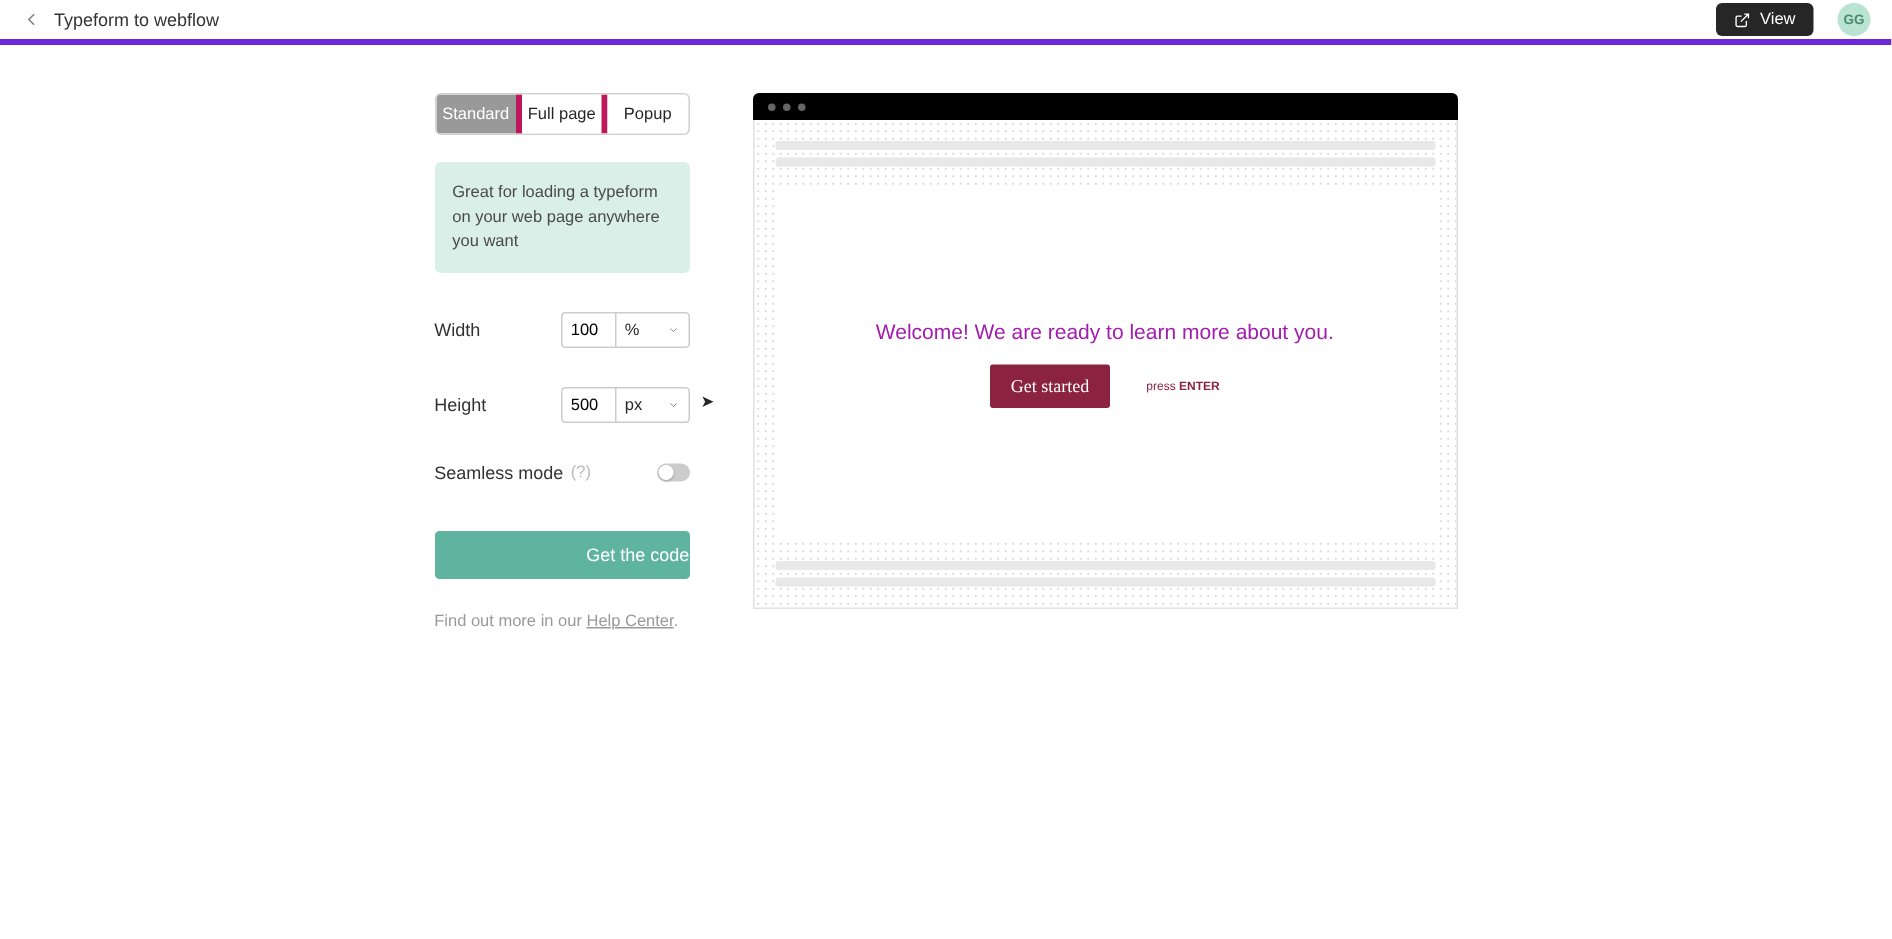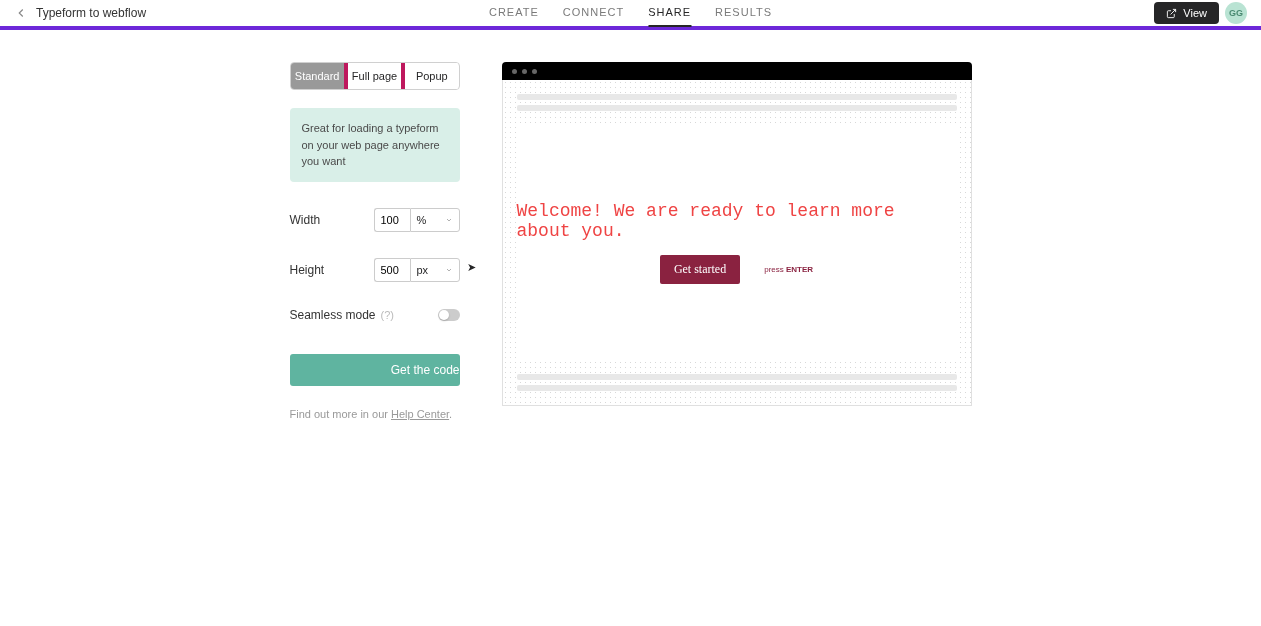--- a/index.html
+++ b/index.html
@@ -4,21 +4,21 @@
 <style>
 * { margin: 0; padding: 0; box-sizing: border-box; }
 body { font-family: -apple-system, BlinkMacSystemFont, "Segoe UI", Helvetica, Arial, sans-serif; background: #fff; color: #262627; }
 
 .topbar { display: flex; align-items: center; height: 30px; padding: 0 14px; border-bottom: 4px solid #6d28d9; justify-content: flex-end; }
 .back-arrow { width: 14px; height: 14px; color: #888; cursor: pointer; margin-right: 8px; display:flex; align-items:center; }
 .project-title { font-size: 12px; color: #333; }
 .nav-center { position: absolute; left: 50%; transform: translateX(-50%); display: flex; gap: 24px; }
 .nav-item { font-size: 11px; letter-spacing: 1px; color: #7a7a7a; text-transform: uppercase; cursor: pointer; padding: 7px 0; }
 .nav-item.active { color: #262627; border-bottom: 2px solid #262627; font-weight:500; }
-.topbar-right { margin-left: auto; display: flex; align-items: center; gap: 6px; }
+.topbar-right { margin-left: auto; display: flex; align-items: center; gap: 16px; }
 .view-btn { background: #262627; color: #fff; border: none; border-radius: 4px; padding: 5px 12px; font-size: 11px; display: flex; align-items: center; gap: 6px; cursor: pointer; }
 .avatar { width: 22px; height: 22px; border-radius: 50%; background: #b9e3d3; color: #4a8a72; font-size: 9px; font-weight:600; display: flex; align-items: center; justify-content: center; }
 
 .content { display: flex; justify-content: center; gap: 42px; padding: 32px 0; }
 
 .left-panel { width: 170px; }
 .tabs { display: flex; border: 1px solid #d0d0d0; border-radius: 4px; overflow: hidden; }
 .tab { flex: 1; text-align: center; font-size: 11px; padding: 7px 4px; cursor: pointer; border-right: 4px solid #be185d; background:#fff; }
 .tab:last-child { border-right: none; }
 .tab.active { background: #999; color: #fff; }
@@ -42,46 +42,40 @@
 .help-link { color: #999; text-decoration: underline; cursor: pointer; }
 
 .preview { width: 470px; }
 .browser-bar { background: #000; height: 18px; border-radius: 4px 4px 0 0; display:flex; align-items:center; padding:0 10px; gap:5px; }
 .dot { width:5px; height:5px; border-radius:50%; background:#666; }
 .browser-body { border: 1px solid #e0e0e0; border-top:none; height: 326px; background-image: radial-gradient(#d8d8d8 0.5px, transparent 0.5px); background-size: 5px 5px; display:flex; flex-direction:column; padding:14px; }
 .skel-bar { background:#e8e8e8; border-radius:2px; }
 .skel-top1 { height:6px; width:100%; margin-bottom:5px; }
 .skel-top2 { height:6px; width:100%; }
 .embed-area { flex:1; background:#fff; margin:14px 0; display:flex; flex-direction:column; align-items:center; justify-content:center; gap:14px; }
-.welcome { font-family: Liberation Mono, monospace; color: #ef4444; font-size: 18px; }
+.welcome { font-family: Liberation Sans, sans-serif; color: #a21caf; font-size: 14px; }
 .start-row { display:flex; align-items:center; gap:24px; }
 .start-btn { background:#8a2240; color:#fff; border:none; padding:7px 14px; font-size:12px; border-radius:2px; cursor:pointer; font-family: Georgia, serif; }
 .press-enter { font-size: 8px; color:#8a2240; }
 .press-enter b { font-weight:700; }
 .skel-bot1 { height:6px; width:100%; margin-bottom:5px; }
 .skel-bot2 { height:6px; width:100%; }
 
 .cursor-img { position:absolute; left:467px; top:261px; font-size:11px; pointer-events:none; }
 </style>
 </head>
 <body>
 
 <div class="topbar">
   <div class="back-arrow">
     <svg viewBox="0 0 24 24" width="14" height="14" fill="none" stroke="currentColor" stroke-width="2">
         <path d="M15 18l-6-6 6-6"></path>
       </svg>
   </div>
   <div class="project-title">Typeform to webflow</div>
-  <div class="nav-center">
-    <div class="nav-item">CREATE</div>
-    <div class="nav-item">CONNECT</div>
-    <div class="nav-item active">SHARE</div>
-    <div class="nav-item">RESULTS</div>
-  </div>
   <div class="topbar-right">
     <button class="view-btn">
       <svg class="ext-icon" viewBox="0 0 24 24" width="11" height="11" fill="none" stroke="currentColor" stroke-width="2">
           <path d="M18 13v6a2 2 0 01-2 2H5a2 2 0 01-2-2V8a2 2 0 012-2h6M15 3h6v6M10 14L21 3"></path>
         </svg>
       <span>View</span>
     </button>
     <div class="avatar">GG</div>
   </div>
 </div>

